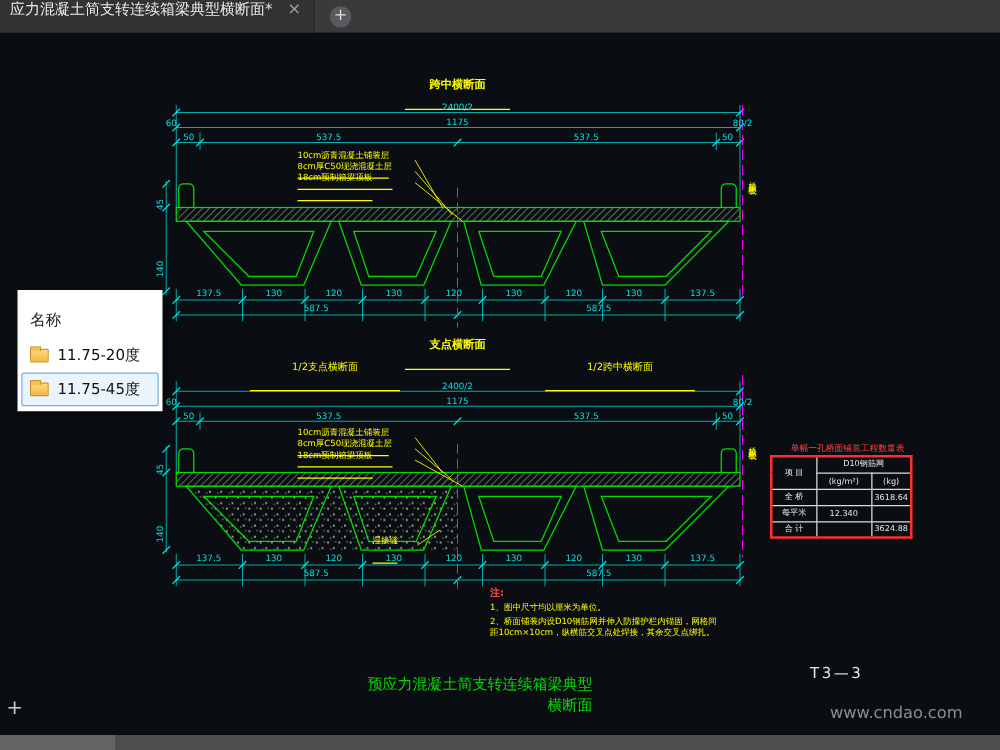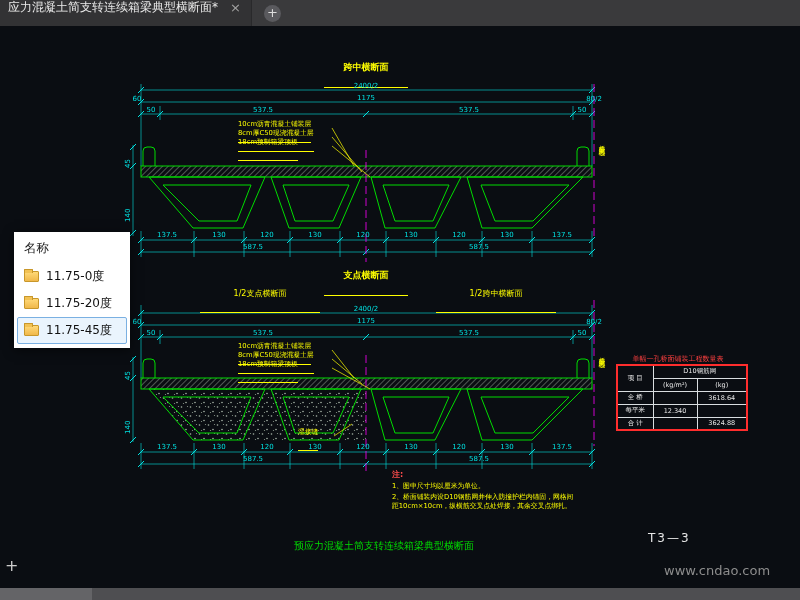--- a/index.html
+++ b/index.html
@@ -22,40 +22,40 @@
   .c{color:#00e2e2;font-size:7px}
   .y{color:#ffff00;font-size:7px}
   .ctr{text-align:center}
   .ul{border-bottom:1px solid currentColor;padding-bottom:13px}
   .rot{transform:rotate(-90deg);transform-origin:left top}
   .vt{writing-mode:vertical-rl;text-orientation:upright;letter-spacing:1px}
   .ttl{font-size:9px;font-weight:bold;width:84px;text-align:center}
 
   
   #panel{position:absolute;left:14px;top:232px;width:116px;background:#ffffff;z-index:7;box-shadow:0 2px 10px rgba(0,0,0,.55);padding-bottom:4px}
-  #panel .hdr{font-size:12.5px;color:#222;padding:8px 10px 6px}
+  #panel .hdr{font-size:12.5px;color:#222;padding:16px 10px 6px}
   .pitem{display:flex;align-items:center;height:27px;padding:0 6px;margin:0 3px;font-size:12px;color:#111;border:1px solid transparent}
   .pitem.sel{border:1px solid #7ab0e2;background:#eaf4fd;border-radius:2px}
   .folder{width:15px;height:11px;background:linear-gradient(#ffd978,#f0b84a);border:1px solid #c8972a;border-radius:1px;position:relative;margin-right:7px;flex:none}
   .folder::before{content:"";position:absolute;top:-3px;left:-1px;width:7px;height:3px;background:#f2c254;border:1px solid #c8972a;border-bottom:none;border-radius:1px 1px 0 0}
 
   
   #qtable{position:absolute;left:616px;top:364px;z-index:4;border-collapse:collapse;border:2px solid #ff2d2d}
   #qtable td{border:1px solid #d9dde0;color:#e8e8e8;font-size:6.5px;text-align:center;padding:1px 2px;height:13px}
   #qtable td.w0{width:36px}
   #qtable td.w1{width:44px}
-  #qtable td.w2{width:50px}
+  #qtable td.w2{width:32px}
 
   
   #notes{position:absolute;left:392px;top:462px;width:188px;z-index:4}
   #notes .hdr{color:#ff4d4d;font-size:8px;font-weight:bold}
   #notes .item{color:#ffff00;font-size:6.8px;line-height:1.4;margin-top:1px;white-space:normal}
 
   .sheetno{position:absolute;left:648px;top:531px;color:#e6e6e6;font-size:12px;letter-spacing:2px;z-index:4}
-  .caption{position:absolute;left:294px;top:539px;width:180px;text-align:center;color:#00dc00;font-size:10px;z-index:4}
+  .caption{position:absolute;left:294px;top:539px;width:180px;text-align:right;color:#00dc00;font-size:12px;z-index:4}
   .watermark{position:absolute;left:664px;top:563px;color:#8d8d8d;font-size:13px;z-index:4}
   .ucs{position:absolute;left:5px;top:556px;color:#cccccc;font-size:16px;z-index:4}
 </style>
 </head>
 <body>
 
 <div id="tabbar">
   <div class="doc-tab">
     <span class="ttxt">应力混凝土简支转连续箱梁典型横断面*</span>
     <span class="close">×</span>
@@ -266,24 +266,20 @@
 
 <span class="caption">预应力混凝土简支转连续箱梁典型横断面</span>
 <span class="sheetno">T3—3</span>
 <span class="watermark">www.cndao.com</span>
 <span class="ucs">+</span>
 
 <div id="panel">
   <div class="hdr">名称</div>
   <div class="pitem">
     <span class="folder"></span>
-    <span>11.75-0度</span>
-  </div>
-  <div class="pitem">
-    <span class="folder"></span>
     <span>11.75-20度</span>
   </div>
   <div class="pitem sel">
     <span class="folder"></span>
     <span>11.75-45度</span>
   </div>
 </div>
 
 <div id="statusbar">
   <div class="seg"></div>

